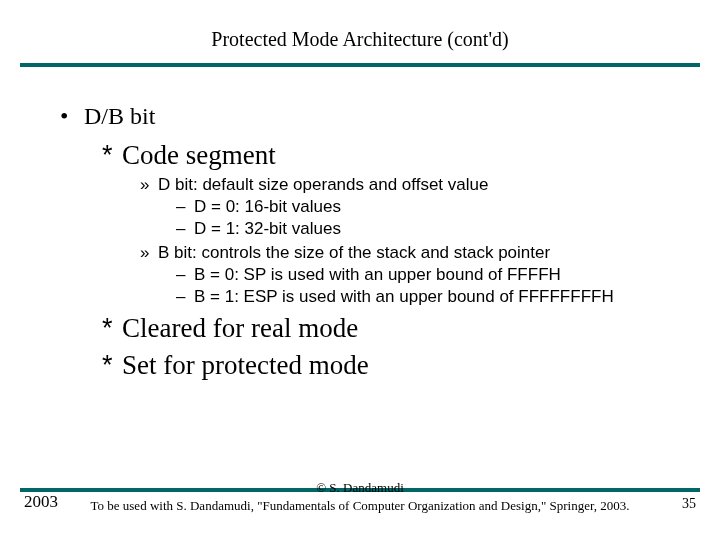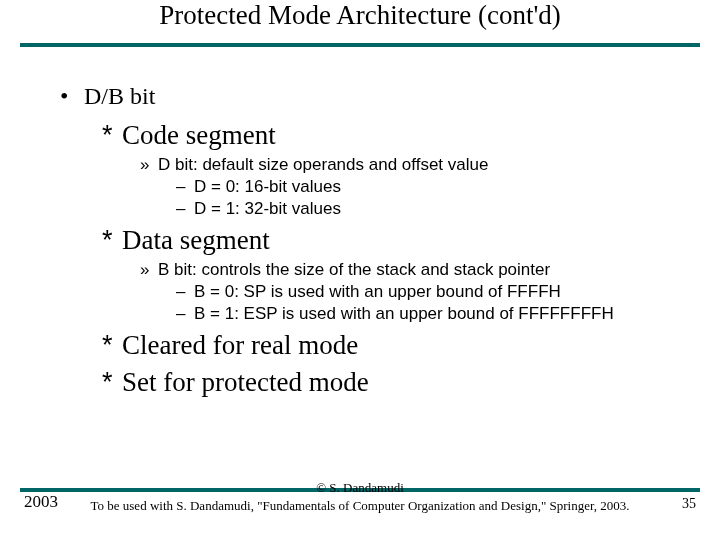--- a/index.html
+++ b/index.html
@@ -13,21 +13,22 @@
     overflow: hidden;
   }
   .slide {
     position: relative;
     width: 720px;
     height: 540px;
     box-sizing: border-box;
   }
   .title {
     text-align: center;
-    font-size: 27px;
+    font-size: 20px;
+    padding-top: 28px;
     padding-bottom: 12px;
     color: #000;
   }
   .rule {
     height: 4px;
     background: #006666;
     margin: 0 20px 18px 20px;
   }
   .content {
     padding: 0 40px 0 60px;
@@ -134,23 +135,20 @@
     <div class="lvl3">
       <span class="bullet">»</span><span>D bit: default size operands and offset value</span>
     </div>
     <div class="lvl4">
       <span class="bullet">–</span><span>D = 0: 16-bit values</span>
     </div>
     <div class="lvl4">
       <span class="bullet">–</span><span>D = 1: 32-bit values</span>
     </div>
 
-    <div class="lvl2">
-      <span class="bullet">*</span><span>Data segment</span>
-    </div>
     <div class="lvl3">
       <span class="bullet">»</span><span>B bit: controls the size of the stack and stack pointer</span>
     </div>
     <div class="lvl4">
       <span class="bullet">–</span><span>B = 0: SP is used with an upper bound of FFFFH</span>
     </div>
     <div class="lvl4">
       <span class="bullet">–</span><span>B = 1: ESP is used with an upper bound of FFFFFFFFH</span>
     </div>
 

